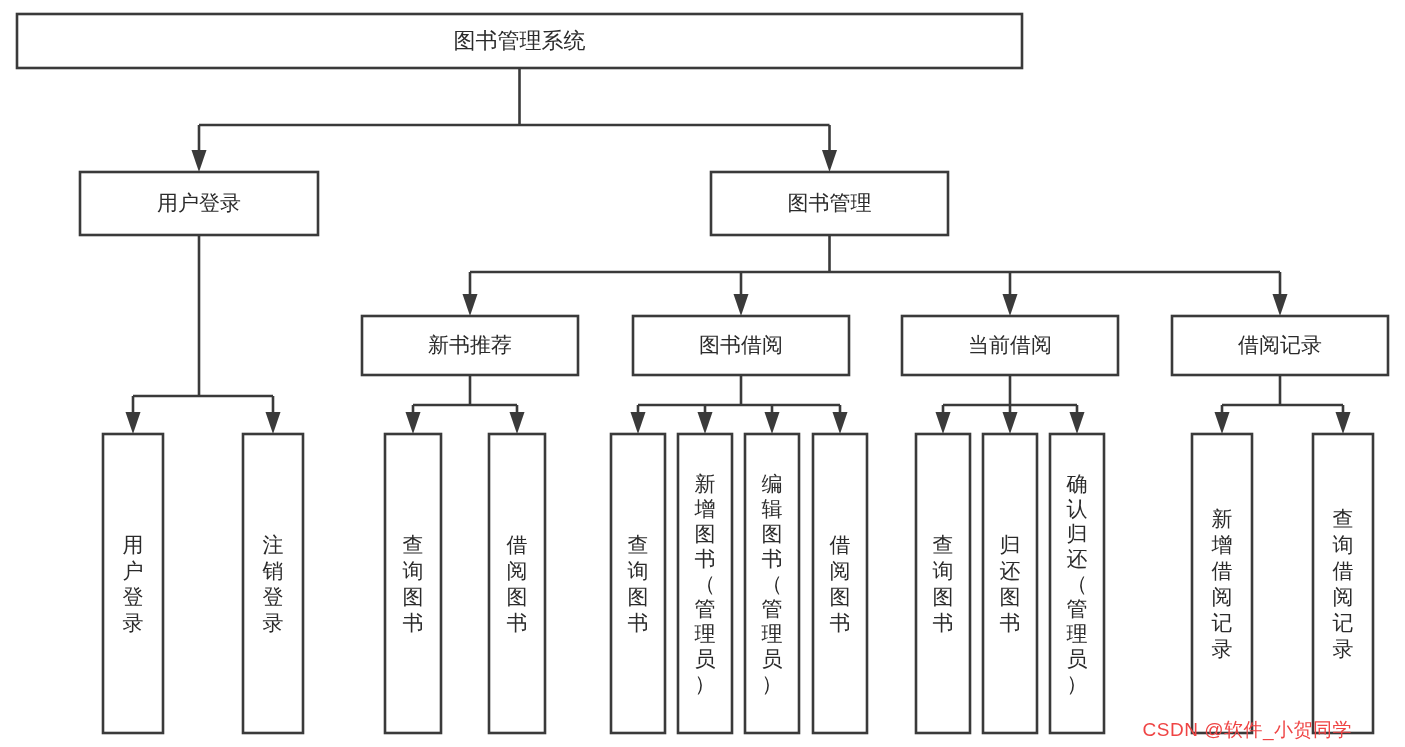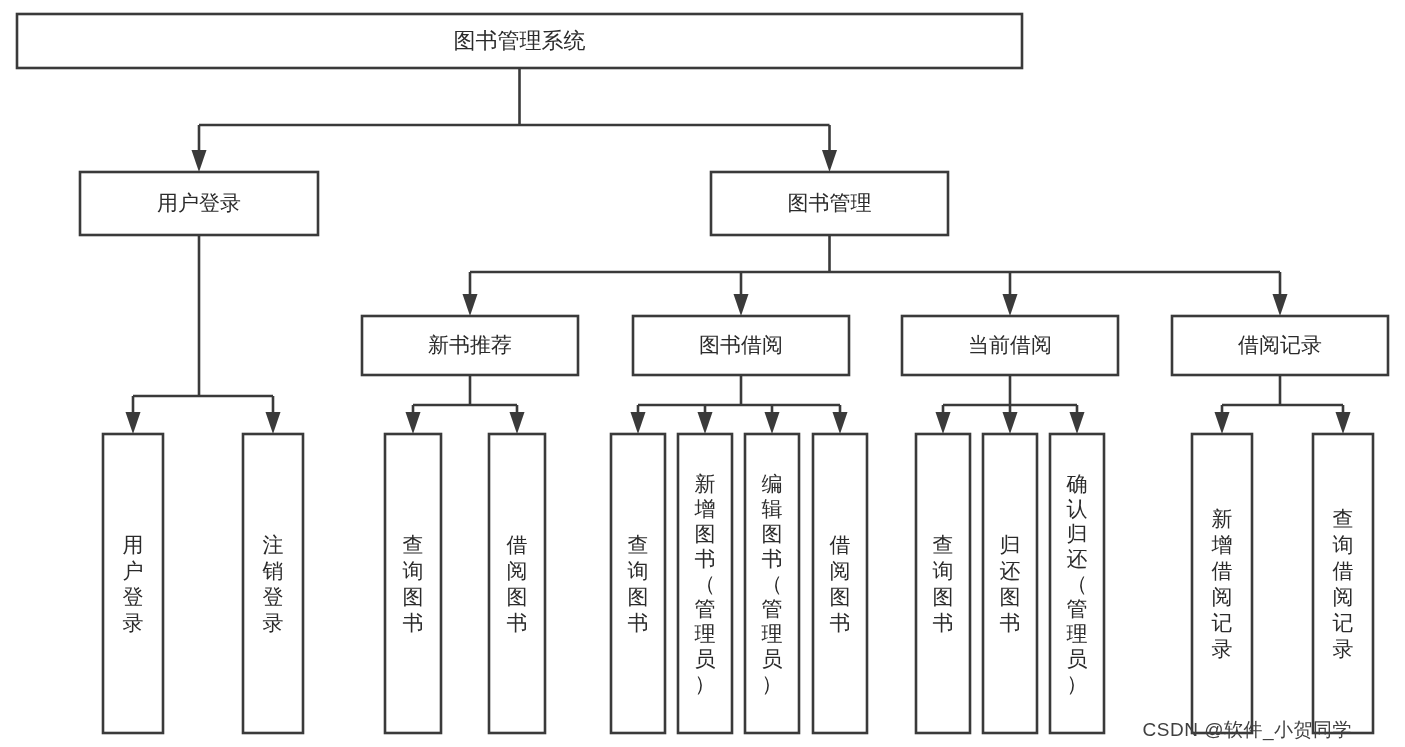--- a/index.html
+++ b/index.html
@@ -60,21 +60,21 @@
   .edge-arrow {
     fill: #3a3a3a;
     stroke: none;
   }
   .watermark-text {
     position: absolute;
     right: 8px;
     bottom: 4px;
     font-family: "Liberation Sans", "DejaVu Sans", sans-serif;
     font-size: 19px;
-    color: #404040;
+    color: #ef4444;
     letter-spacing: 0.5px;
     user-select: none;
     white-space: nowrap;
   }
 </style>
 </head>
 <body>
 
 <div id="diagram-root">
   <svg class="diagram-canvas" id="diagram-canvas" viewBox="0 0 1405 747" xmlns="http://www.w3.org/2000/svg">

